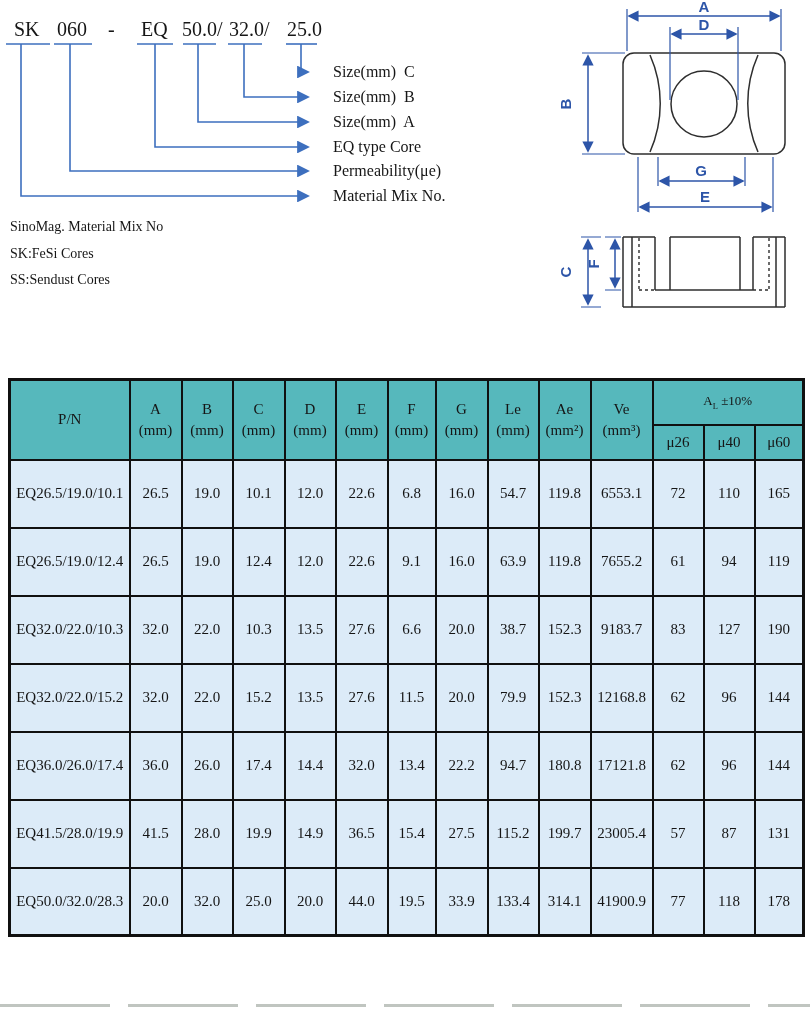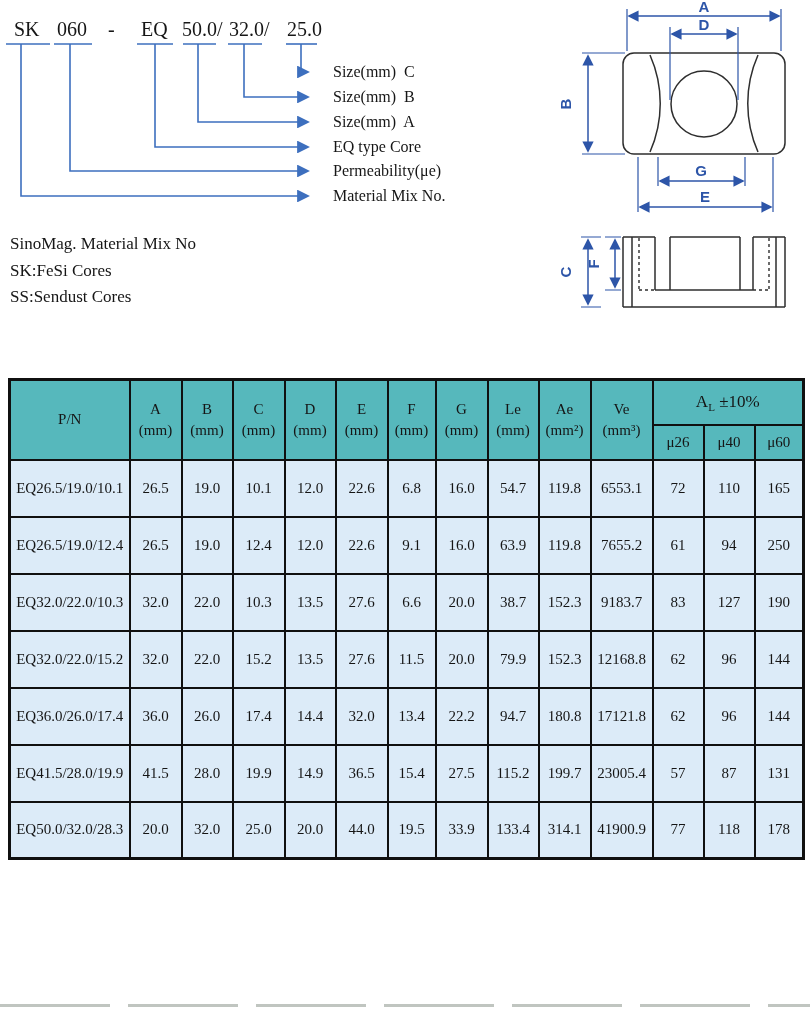--- a/index.html
+++ b/index.html
@@ -10,21 +10,21 @@
     overflow:hidden;
     font-family:"Liberation Serif", serif;
     color:#111;
   }
   
   .pn-svg{position:absolute;left:0;top:0;}
   .pn-seg{font-family:"Liberation Serif",serif;font-size:20px;fill:#161616;}
   .pn-label{font-family:"Liberation Serif",serif;font-size:16px;fill:#161616;white-space:pre;}
   .pn-line{stroke:#3d6fbe;stroke-width:1.6;fill:none;}
   
-  .notes{position:absolute;left:10px;top:231px;font-size:17px;line-height:26.5px;color:#161616;}
+  .notes{position:absolute;left:10px;top:214px;font-size:14px;line-height:26.5px;color:#161616;}
   
   .core-svg{position:absolute;left:555px;top:0;}
   .outline{stroke:#2e2e2e;stroke-width:1.5;fill:none;}
   .outline-d{stroke:#2e2e2e;stroke-width:1.4;fill:none;stroke-dasharray:3 3;}
   .dim{stroke:#2d55a8;stroke-width:1.5;fill:none;}
   .ext{stroke:#2d55a8;stroke-width:1.2;fill:none;}
   .dim-label{font-family:"Liberation Sans",sans-serif;font-weight:bold;font-size:15px;fill:#2d55a8;text-anchor:middle;}
   
   .tbl-title{position:absolute;left:8px;top:350px;font-size:19px;color:#111;margin-top:46px;}
   table.phys{
@@ -36,24 +36,24 @@
   table.phys th,table.phys td{
     border:2px solid #101010;
     text-align:center;vertical-align:middle;
     font-weight:normal;padding:0 2px;
     overflow:hidden;
   }
   table.phys th{background:#56b8bc;}
   table.phys td{background:#dcebf8;}
   tr.hrow1{height:45px;}
   tr.hrow2{height:35px;}
-  tbody.phys-body tr{height:57px;}
+  tbody.phys-body tr{height:68px;}
   .hsym{line-height:21px;}
   .hunit{line-height:21px;}
-  .al-cell{font-size:17px;}
+  .al-cell{font-size:13px;}
   .al-cell sub{font-size:0.65em;}
   .bottom-sliver{
     position:absolute;left:0;top:1004px;width:810px;height:3px;
     background:repeating-linear-gradient(90deg,#8d968d 0 110px,transparent 110px 128px);
     opacity:.55;filter:blur(.6px);
   }
 </style>
 </head>
 <body>
 
@@ -262,21 +262,21 @@
           <td>12.4</td>
           <td>12.0</td>
           <td>22.6</td>
           <td>9.1</td>
           <td>16.0</td>
           <td>63.9</td>
           <td>119.8</td>
           <td>7655.2</td>
           <td>61</td>
           <td>94</td>
-          <td>250</td>
+          <td>119</td>
         </tr>
         <tr>
           <td>EQ32.0/22.0/10.3</td>
           <td>32.0</td>
           <td>22.0</td>
           <td>10.3</td>
           <td>13.5</td>
           <td>27.6</td>
           <td>6.6</td>
           <td>20.0</td>

